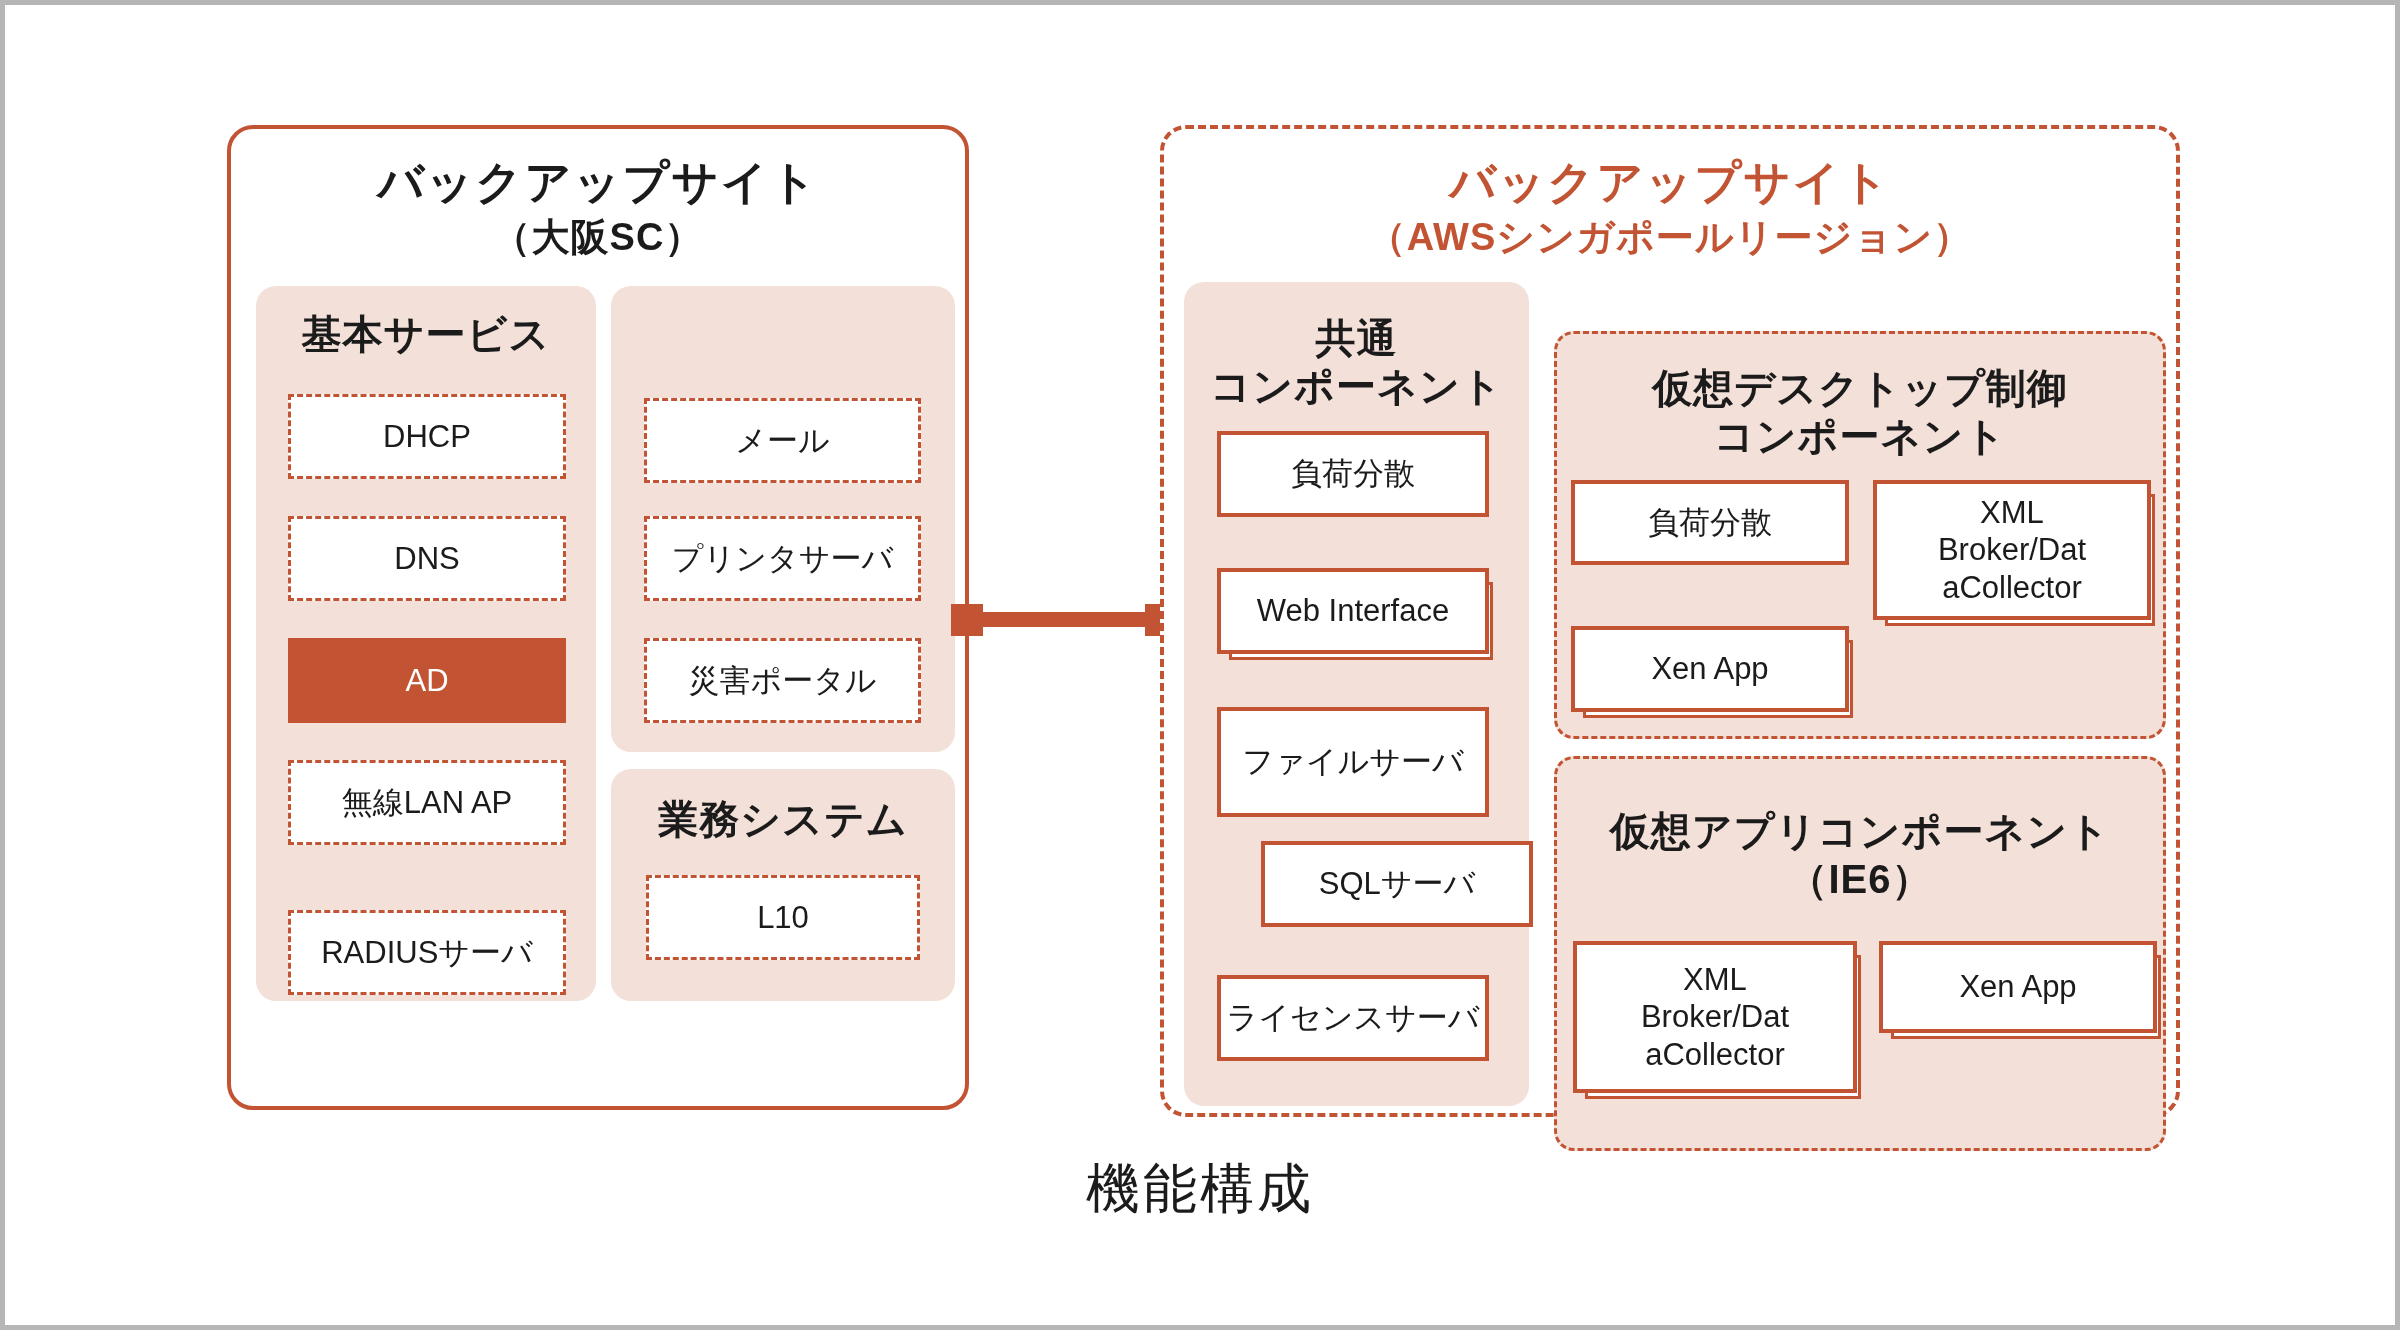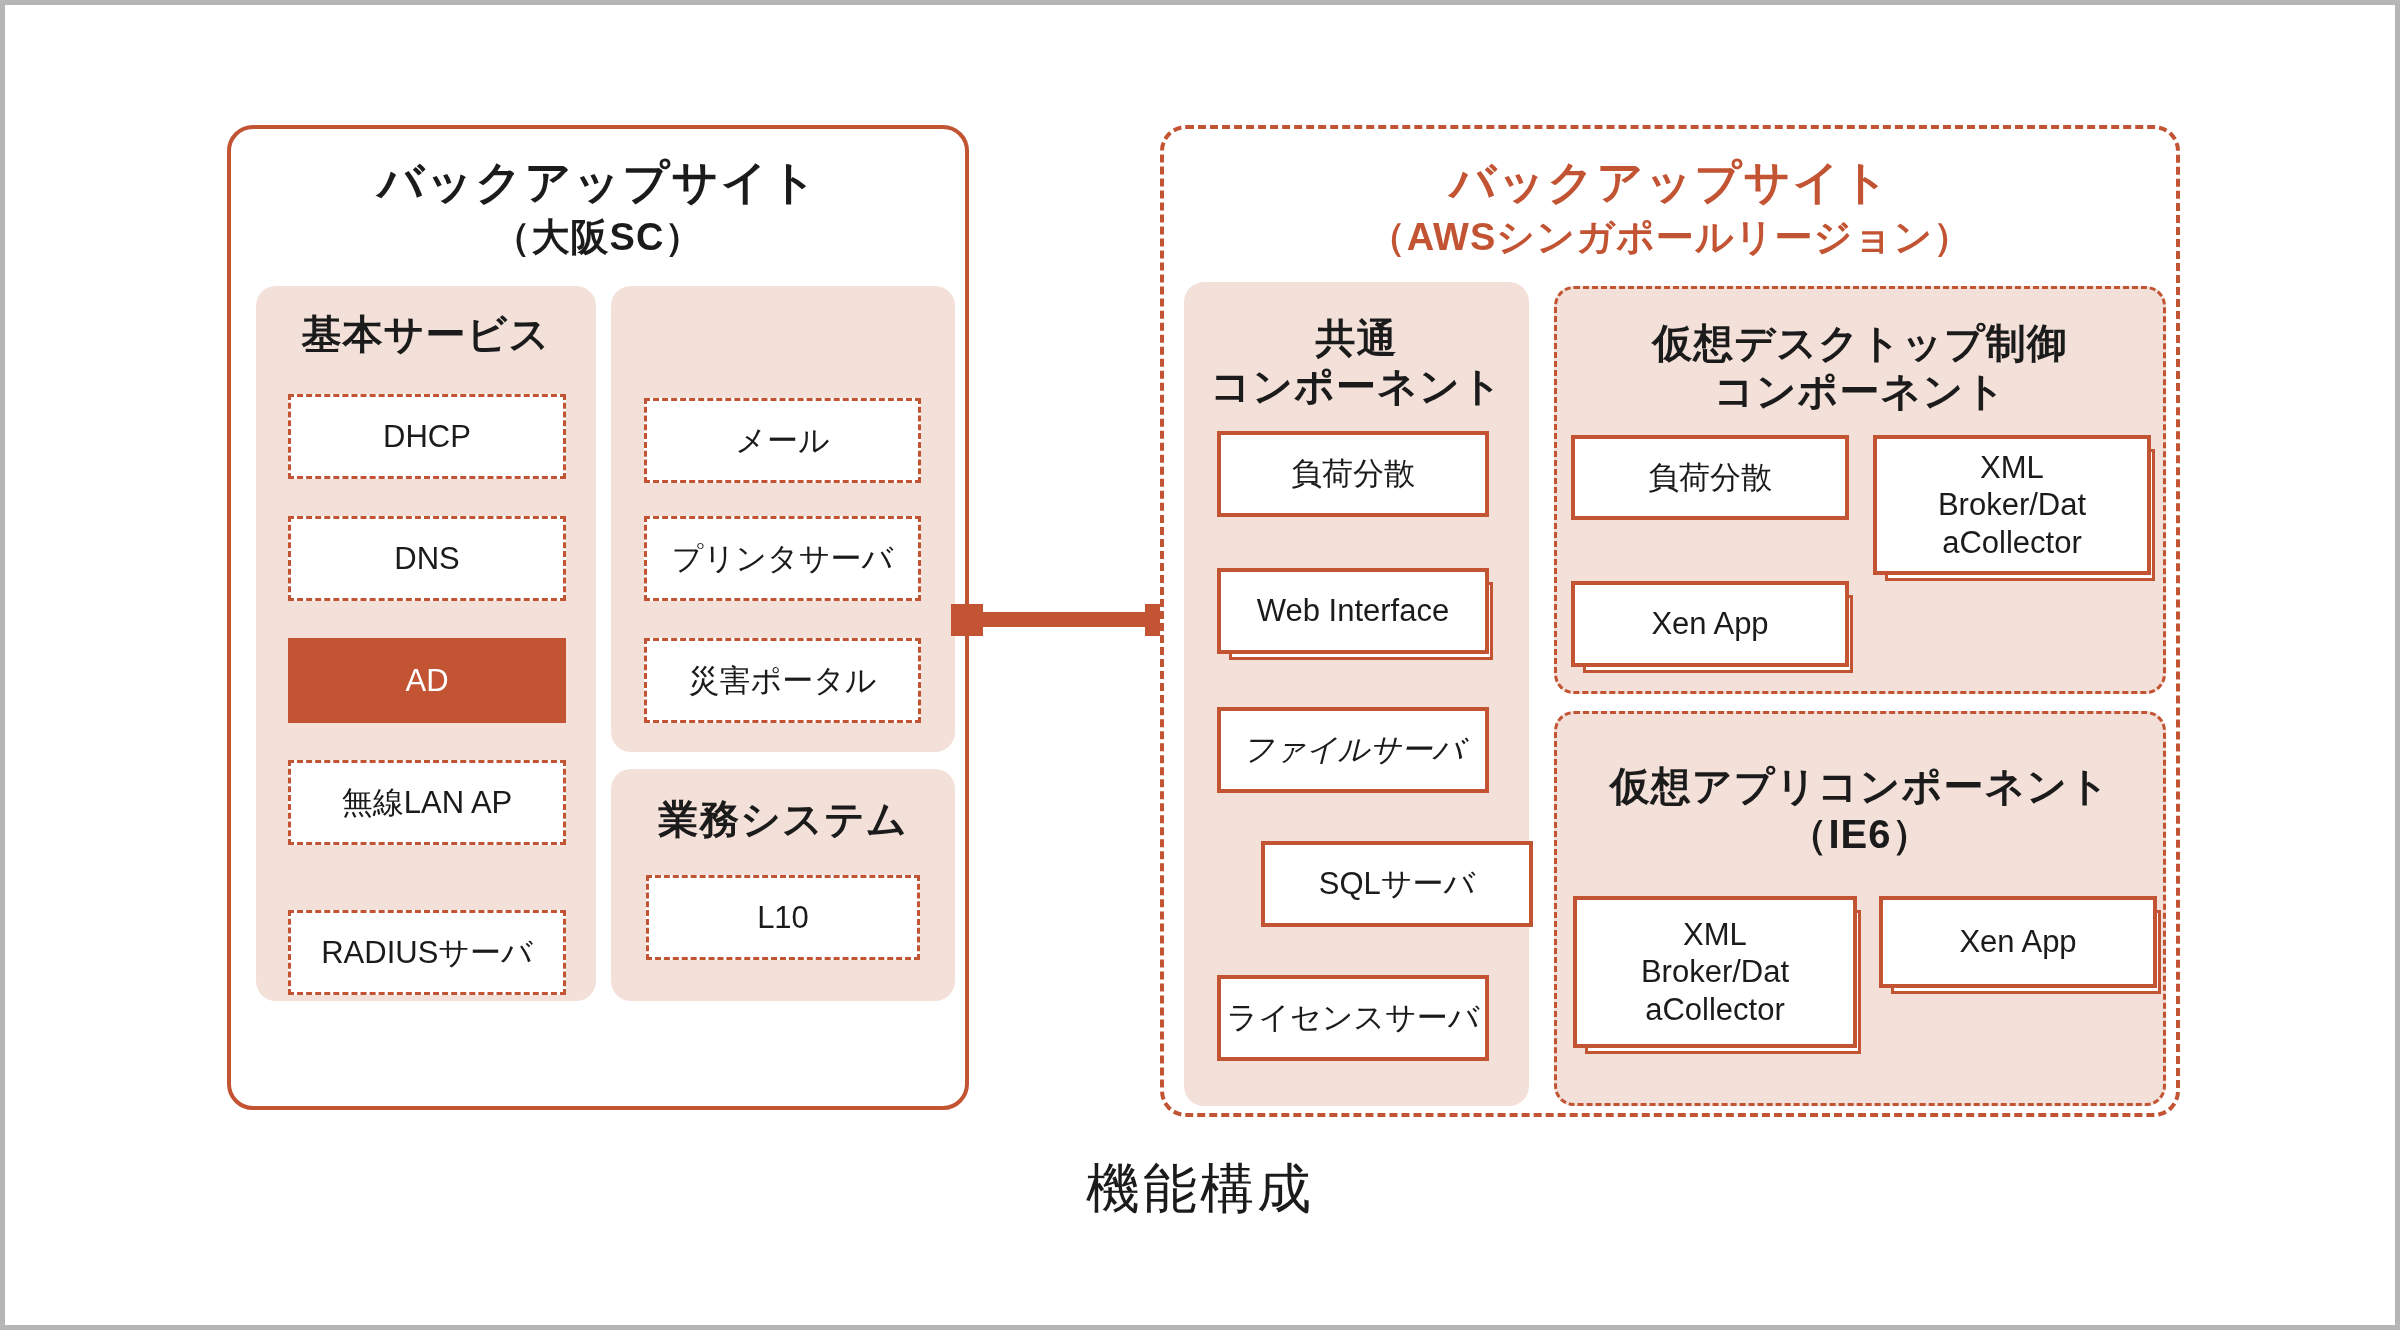--- a/index.html
+++ b/index.html
@@ -41,21 +41,21 @@
   }
   .site-title.orange .line1,.site-title.orange .line2{color:var(--accent);}
   
   .panel{
     position:absolute;
     box-sizing:border-box;
     background:var(--pink);
     border-radius:20px;
     isolation:isolate;
   }
-  .panel.dashed{border:3px dashed var(--accent);}
+  .panel.dashed{border:3px dashed var(--accent);margin-top:45px;}
   .panel-title{
     position:absolute;left:0;right:0;
     text-align:center;
     font-size:40px;font-weight:bold;line-height:48px;
     white-space:pre-line;
     letter-spacing:1px;
   }
   
   .item{
     position:absolute;
@@ -142,21 +142,21 @@
     <div class="site-title orange">
       <div class="line1">バックアップサイト</div>
       <div class="line2">（AWSシンガポールリージョン）</div>
     </div>
 
     <div class="panel" style="left:20px;top:153px;width:345px;height:824px;">
       <div class="panel-title" style="top:32px;">共通
 コンポーネント</div>
       <div class="item solid-border" style="left:33px;top:149px;width:272px;height:86px;">負荷分散</div>
       <div class="item solid-border stacked" style="left:33px;top:286px;width:272px;height:86px;">Web Interface</div>
-      <div class="item solid-border" style="left:33px;top:425px;width:272px;height:86px;font-style:italic;">ファイルサーバ</div>
+      <div class="item solid-border" style="left:33px;top:425px;width:272px;height:110px;">ファイルサーバ</div>
       <div class="item solid-border" style="left:33px;top:559px;width:272px;height:86px;margin-left:44px;">SQLサーバ</div>
       <div class="item solid-border" style="left:33px;top:693px;width:272px;height:86px;">ライセンスサーバ</div>
     </div>
 
     <div class="panel dashed" style="left:390px;top:157px;width:612px;height:408px;">
       <div class="panel-title" style="top:30px;">仮想デスクトップ制御
 コンポーネント</div>
       <div class="item solid-border" style="left:14px;top:146px;width:278px;height:85px;">負荷分散</div>
       <div class="item solid-border stacked" style="left:316px;top:146px;width:278px;height:140px;">XML
 Broker/Dat

